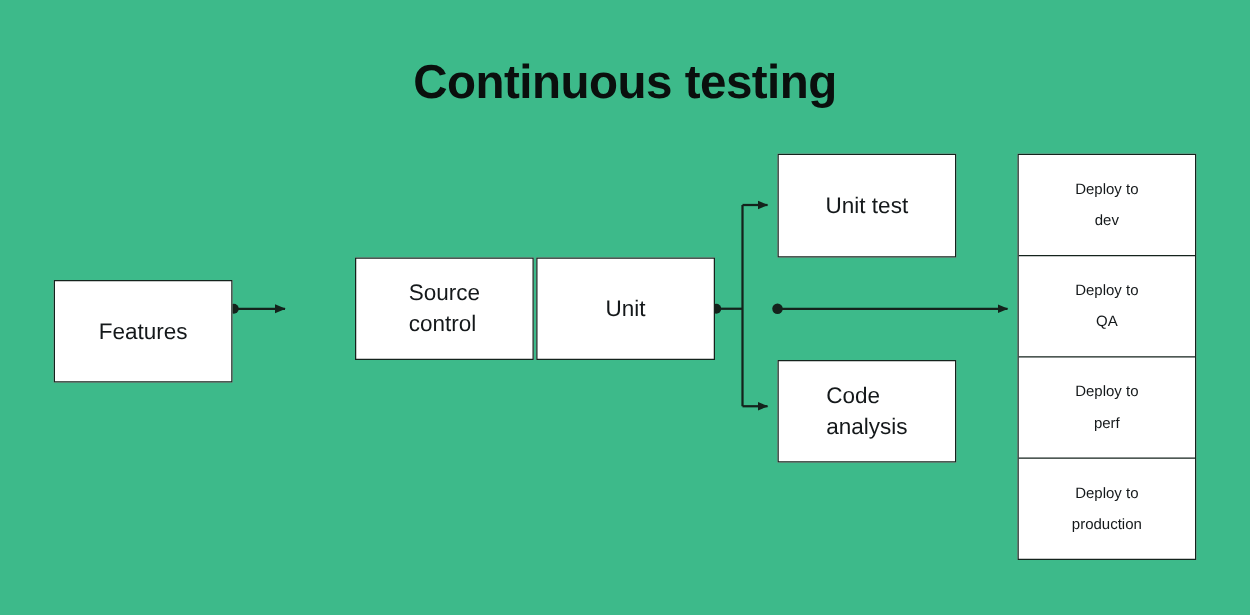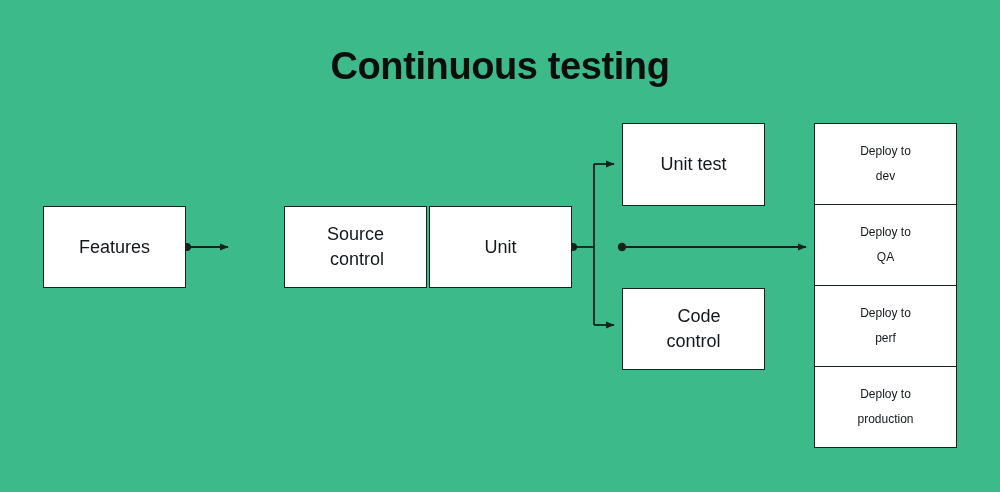--- a/index.html
+++ b/index.html
@@ -34,28 +34,28 @@
     line-height: 52px;
   }
   .node {
     position: absolute;
     box-sizing: border-box;
     background: #ffffff;
     border: 1.6px solid #14231c;
     display: flex;
     align-items: center;
     justify-content: center;
-    text-align: right;
+    text-align: left;
     color: #14181a;
     font-size: 18px;
     font-family: "Liberation Sans", sans-serif;
     line-height: 25px;
     white-space: pre-line;
   }
-  #features-node   { left: 43px;  top: 206px; width: 143px; height: 82px; }
+  #features-node   { left: 43px;  top: 224px; width: 143px; height: 82px; }
   #source-node     { left: 236px; top: 206px; width: 143px; height: 82px; margin-left: 48px; }
   #build-node      { left: 429px; top: 206px; width: 143px; height: 82px; }
   #unittest-node   { left: 622px; top: 123px; width: 143px; height: 83px; }
   #codeanalysis-node { left: 622px; top: 288px; width: 143px; height: 82px; }
 
   #deploy-stack {
     position: absolute;
     left: 814px;
     top: 123px;
     width: 143px;
@@ -134,21 +134,21 @@
       <line x1="622" y1="247" x2="806" y2="247" stroke="#14231c" stroke-width="1.8" marker-end="url(#arrowhead)"></line>
     </g>
   </svg>
 
   <div class="node" id="features-node">Features</div>
   <div class="node" id="source-node">Source
 control</div>
   <div class="node" id="build-node">Unit</div>
   <div class="node" id="unittest-node">Unit test</div>
   <div class="node" id="codeanalysis-node">Code
-control</div>
+analysis</div>
 
   <div id="deploy-stack">
     <div class="deploy-cell">Deploy to
 dev</div>
     <div class="deploy-cell">Deploy to
 QA</div>
     <div class="deploy-cell">Deploy to
 perf</div>
     <div class="deploy-cell">Deploy to
 production</div>

